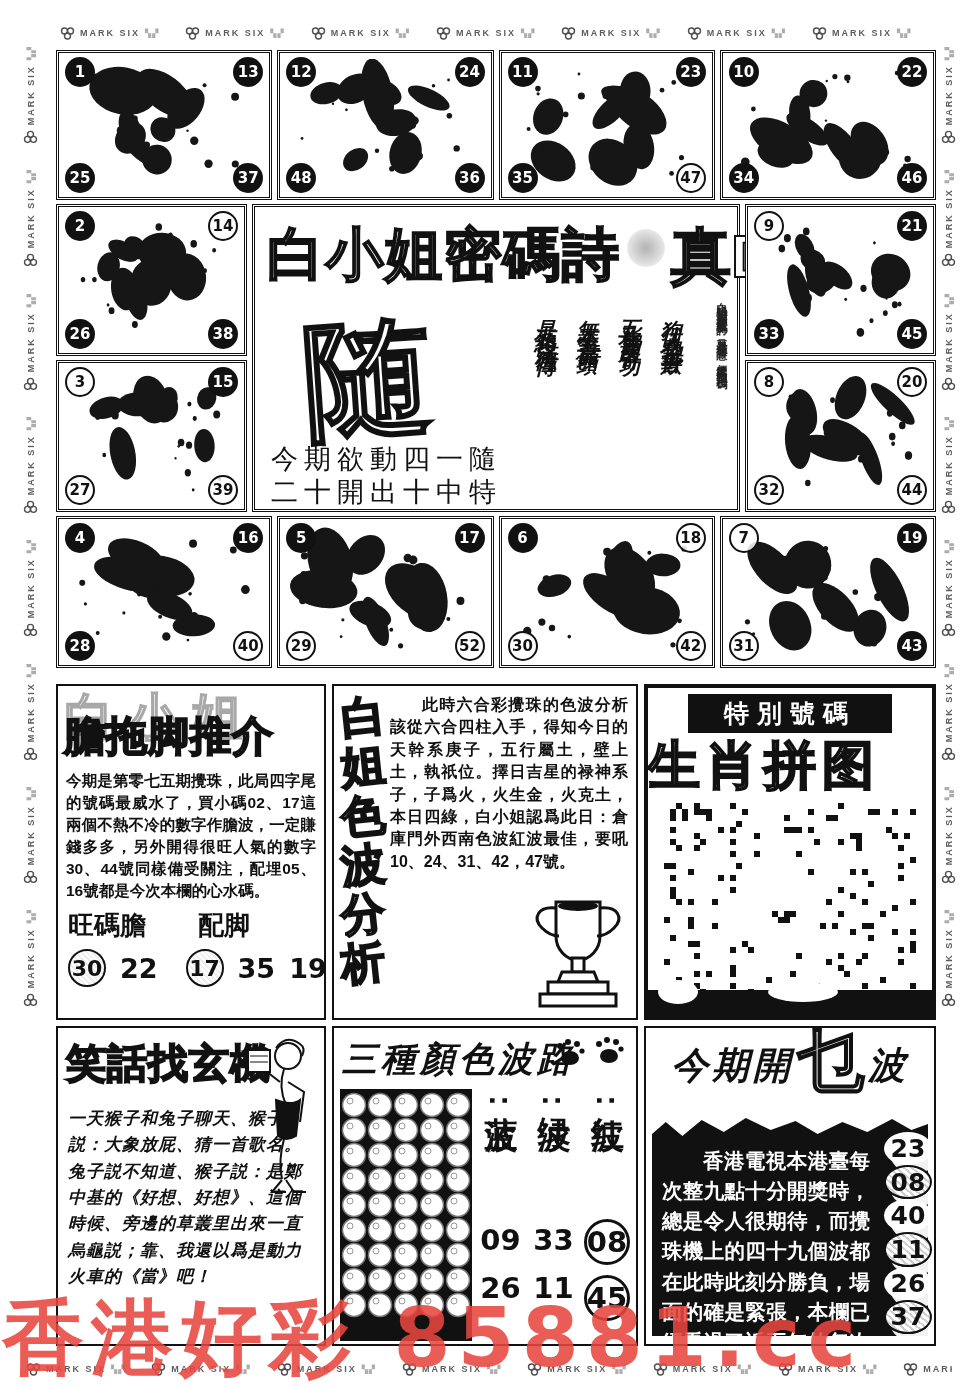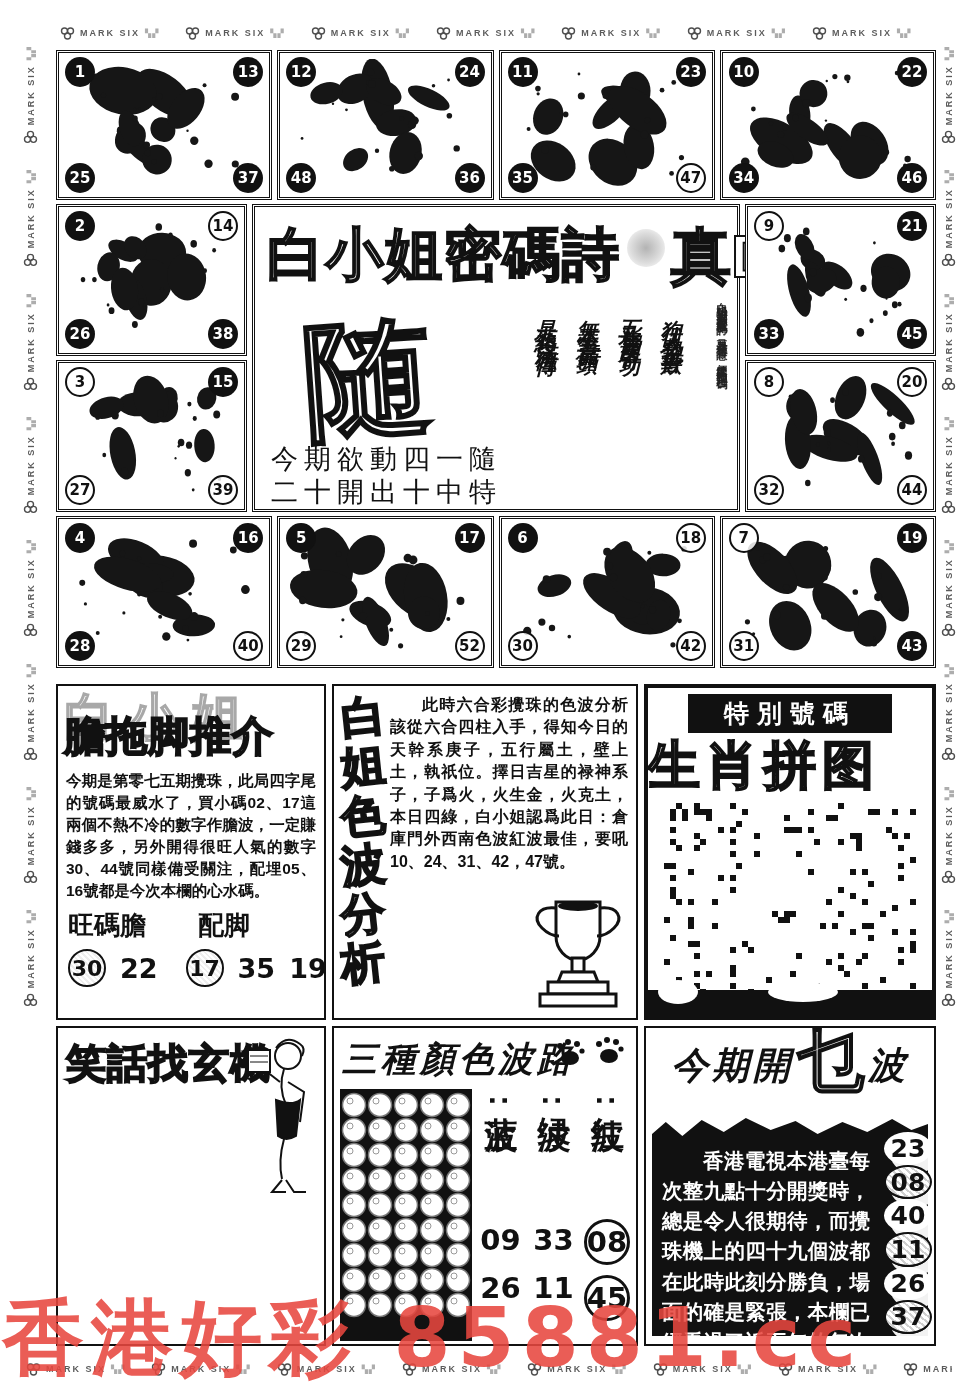--- a/index.html
+++ b/index.html
@@ -1092,20 +1092,21 @@
             <path d="M40 18 q10 -14 24 -4 q6 4 2 12"></path>
             <path d="M48 39 q-6 18 2 36 q4 16 -2 34 q-6 22 -2 40"></path>
             <path d="M44 52 l-18 -14"></path>
             <rect x="12" y="20" width="22" height="22" fill="#fff"></rect>
             <path d="M14 26 h18 M14 32 h18" stroke-width="1"></path>
             <path d="M52 52 l16 10 l-4 30"></path>
             <path d="M46 150 l-10 12 h14 M50 150 l8 12 h12"></path>
             <path d="M40 70 q16 6 24 0 l-4 36 q-10 6 -18 0 z" fill="#111"></path>
           </g>
         </svg>
+        <div class="joke-body">一天猴子和兔子聊天、猴子説：大象放屁、猜一首歌名。兔子説不知道、猴子説：是鄭中基的《好想、好想》、這個時候、旁邊的草叢里出來一直烏龜説；靠、我還以爲是動力火車的《當》吧！</div>
       </div>
 
       <div class="art w-mid">
         <div class="waves-title">三種顏色波路</div>
         <svg class="paws" width="74" height="40" viewBox="0 0 74 40">
           <g fill="#111">
             <ellipse cx="16" cy="26" rx="9" ry="7"></ellipse>
               <circle cx="6" cy="14" r="3"></circle>
               <circle cx="14" cy="10" r="3"></circle>
               <circle cx="23" cy="12" r="3"></circle>

